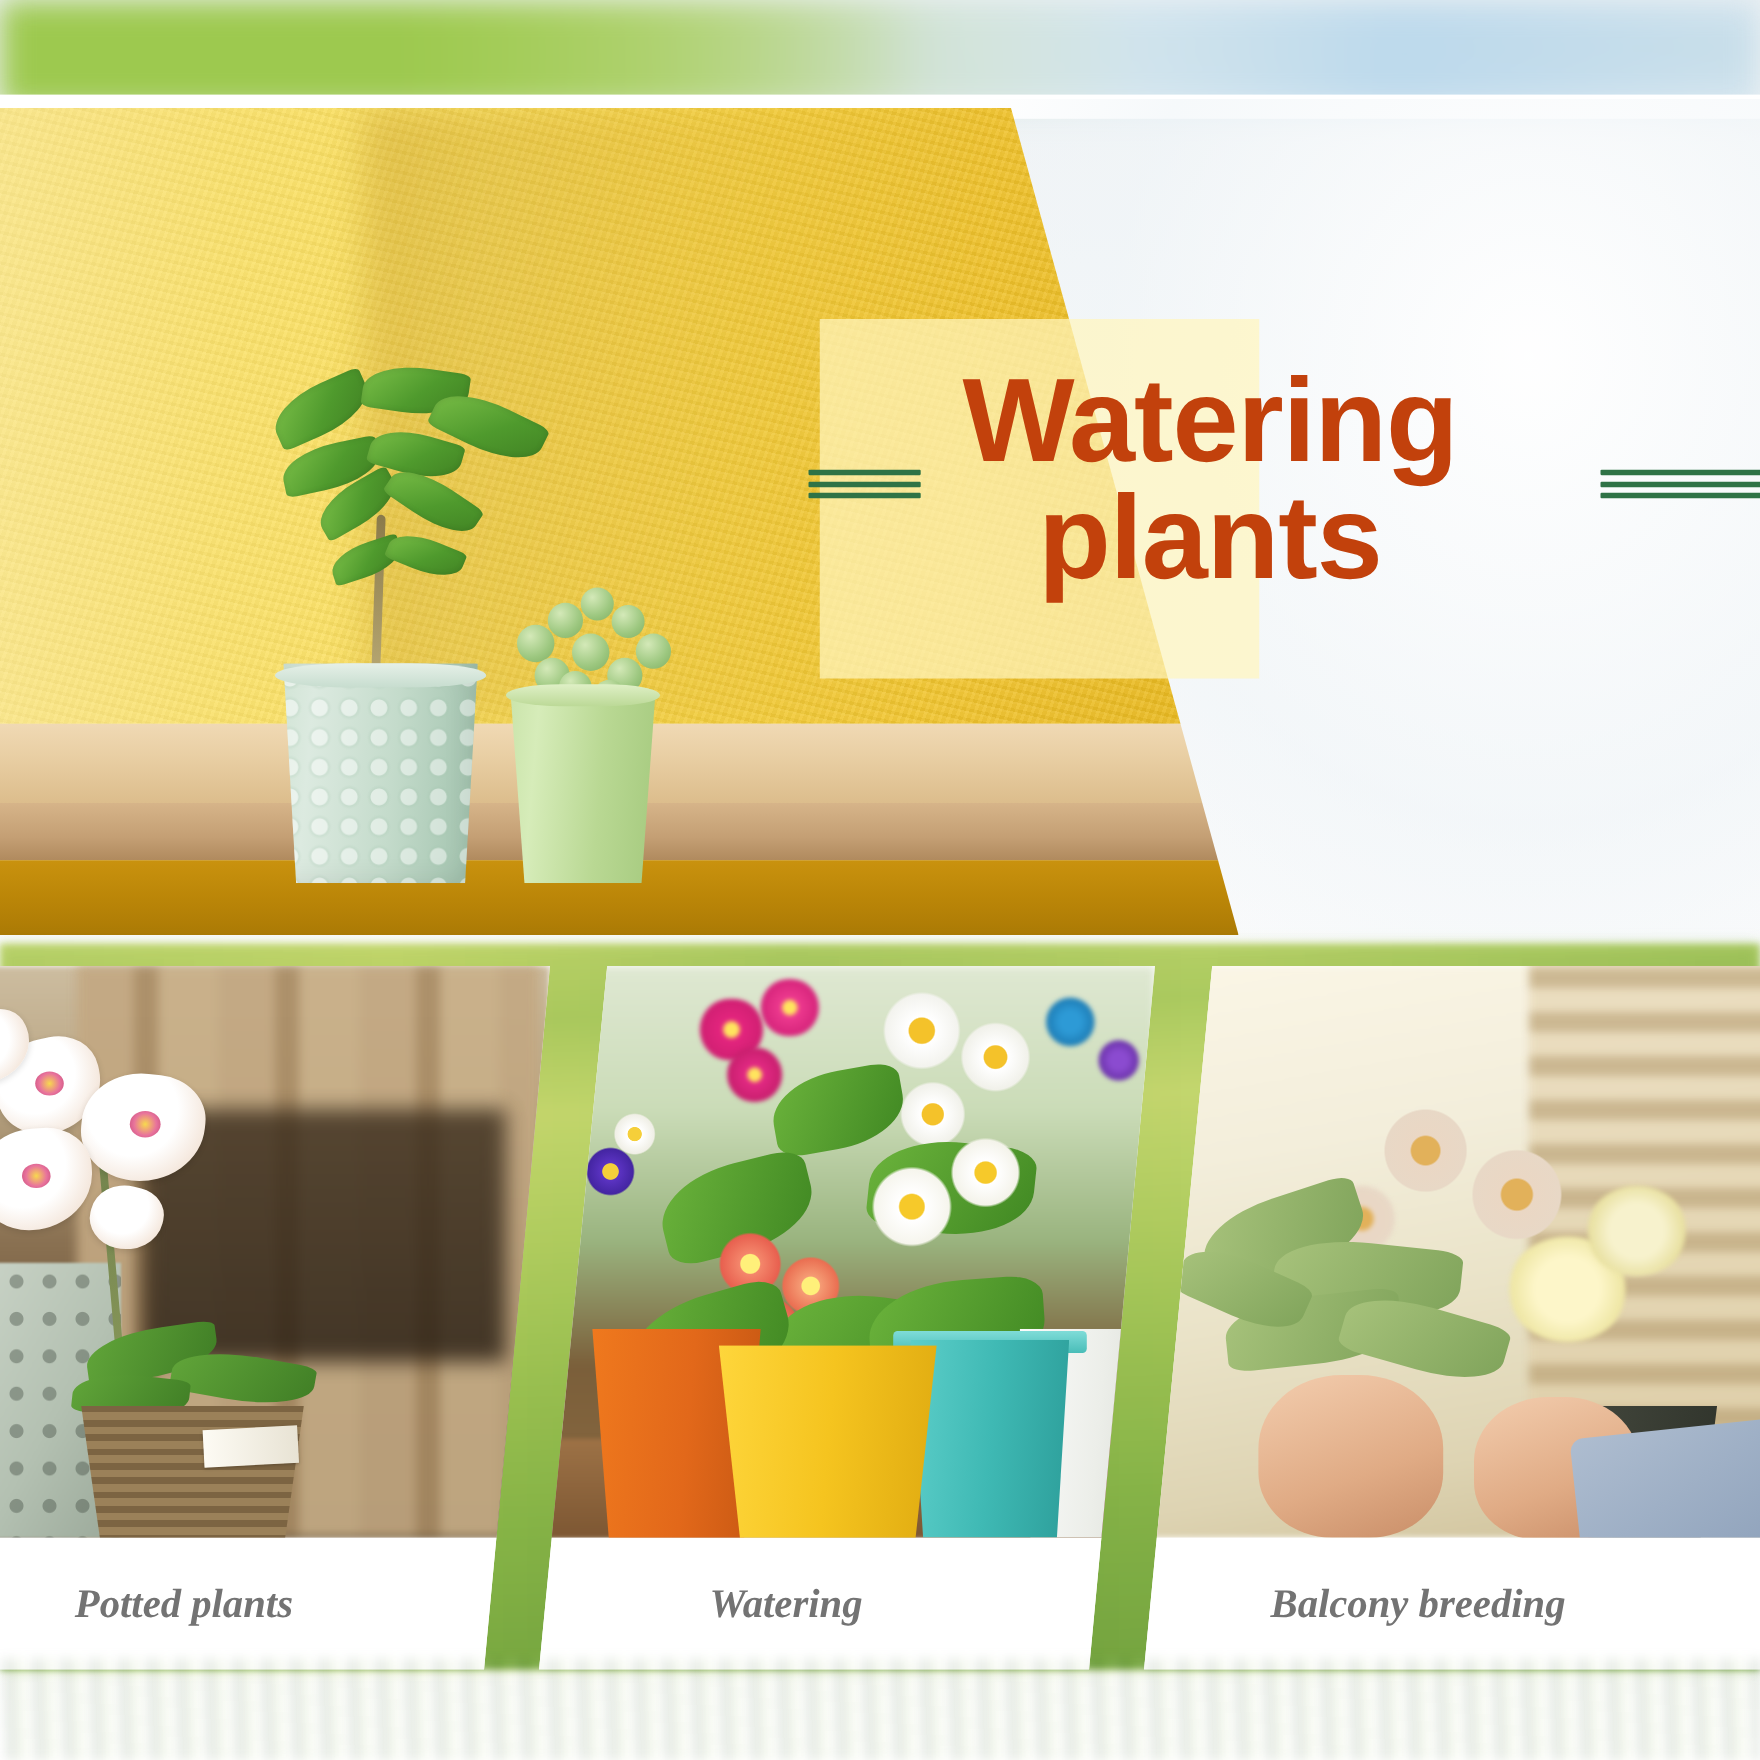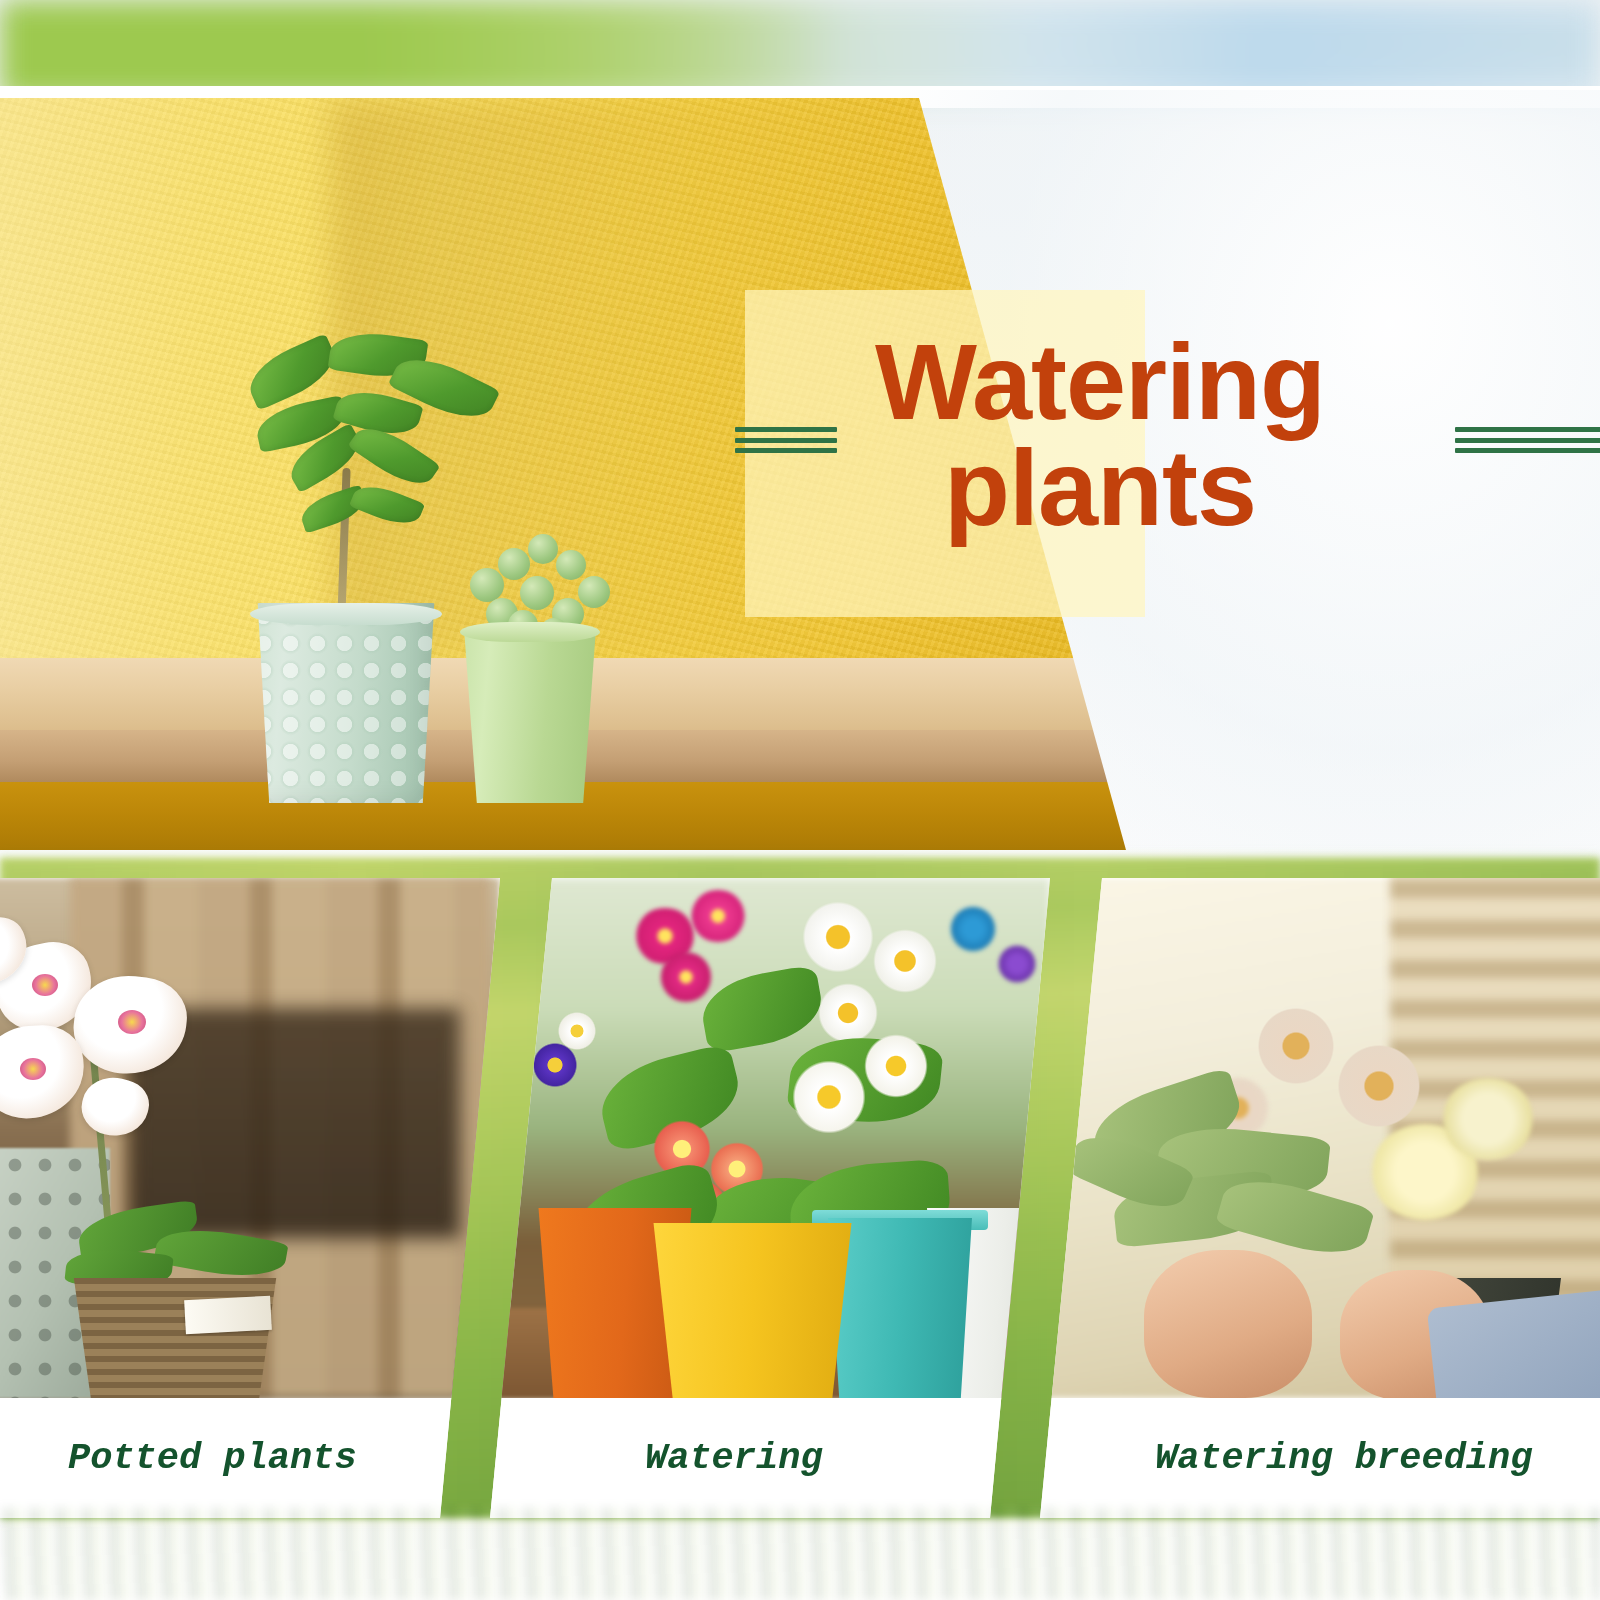--- a/index.html
+++ b/index.html
@@ -212,22 +212,22 @@
     position:absolute; top:20px; height:640px; overflow:hidden;
     background:#ffffff;
   }
   .card .photo{ position:absolute; left:0; top:0; right:0; height:520px; overflow:hidden; }
   .card .cap{
     position:absolute; left:0; right:0; top:520px; height:120px;
     background:#ffffff;
     display:flex; align-items:center;
   }
   .cap span{
-    color:#14532d;
-    font-family:Liberation Mono, monospace;
+    color:#737373;
+    font-family:Liberation Serif, serif;
     font-style:italic; font-weight:700;
     font-size:37px;
     white-space:nowrap;
   }
 
   
   #card1{ left:-30px; width:530px; clip-path:polygon(0 0, 530px 0, 470px 640px, 0 640px); }
   #card1 .cap span{ margin-left:98px; }
 
   #card2{ left:490px; width:560px; clip-path:polygon(62px 0, 560px 0, 500px 640px, 0 640px); }
@@ -489,21 +489,21 @@
         <div class="bloom blurlite" style="position:absolute;left:330px;top:246px;width:110px;height:96px;border-radius:50%;background:radial-gradient(circle,#fdf6c9 0 40%,#eee6a4 70%,rgba(0,0,0,0) 74%);"></div>
         <div class="bloom blurlite" style="position:absolute;left:402px;top:200px;width:92px;height:82px;border-radius:50%;background:radial-gradient(circle,#f7f2cd 0 40%,#e8e0a0 70%,rgba(0,0,0,0) 74%);"></div>
 
         <div class="c3-pot"></div>
 
         <div class="c3-hand" style="left:104px;top:372px;width:168px;height:148px;"></div>
         <div class="c3-hand" style="left:300px;top:392px;width:150px;height:130px;"></div>
         <div class="c3-sleeve" style="left:392px;top:420px;width:200px;height:110px;transform:rotate(-6deg);"></div>
       </div>
       <div class="cap">
-        <span>Watering breeding</span>
+        <span>Balcony breeding</span>
       </div>
     </div>
   </div>
 
   <div class="grass"></div>
   <div class="grass-blades"></div>
 
 </div>
 
 </body></html>

